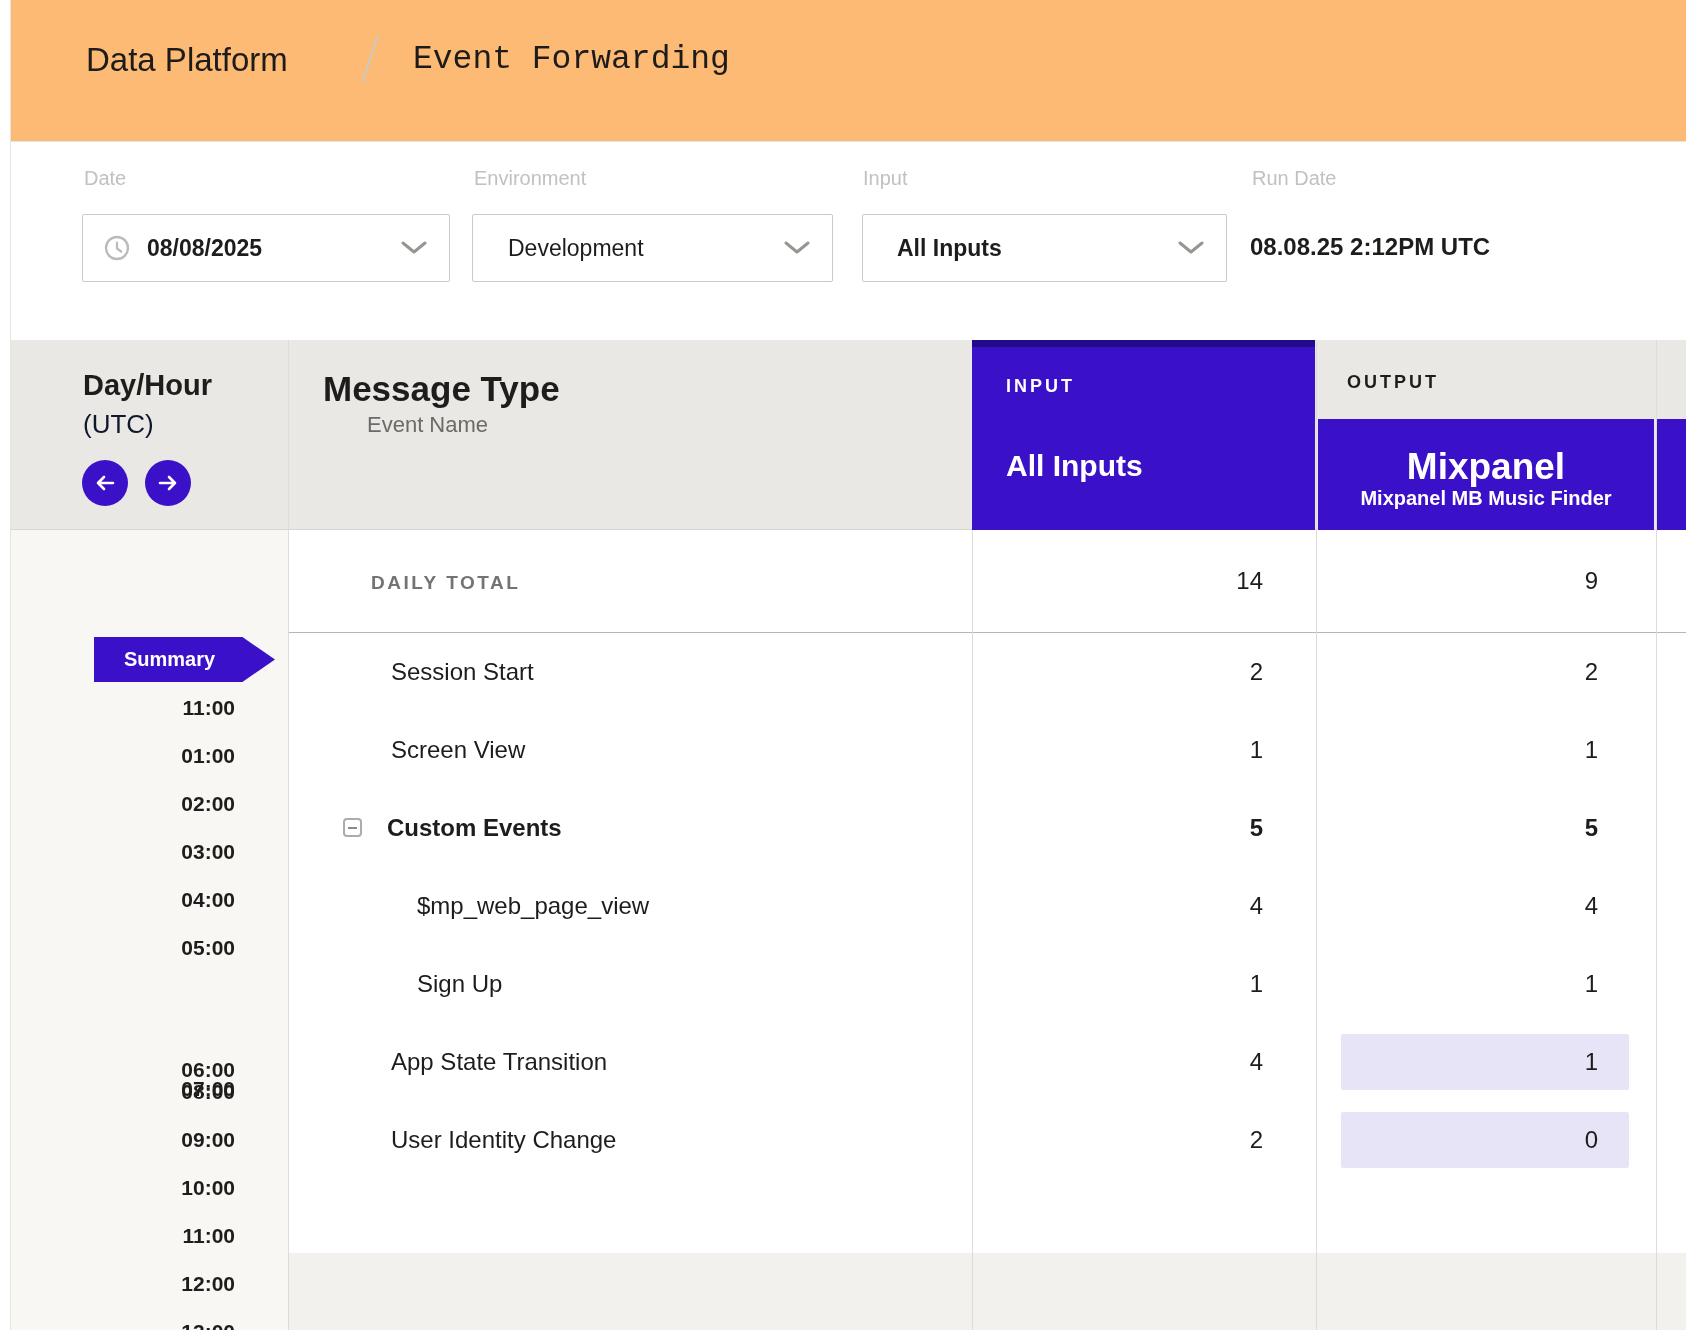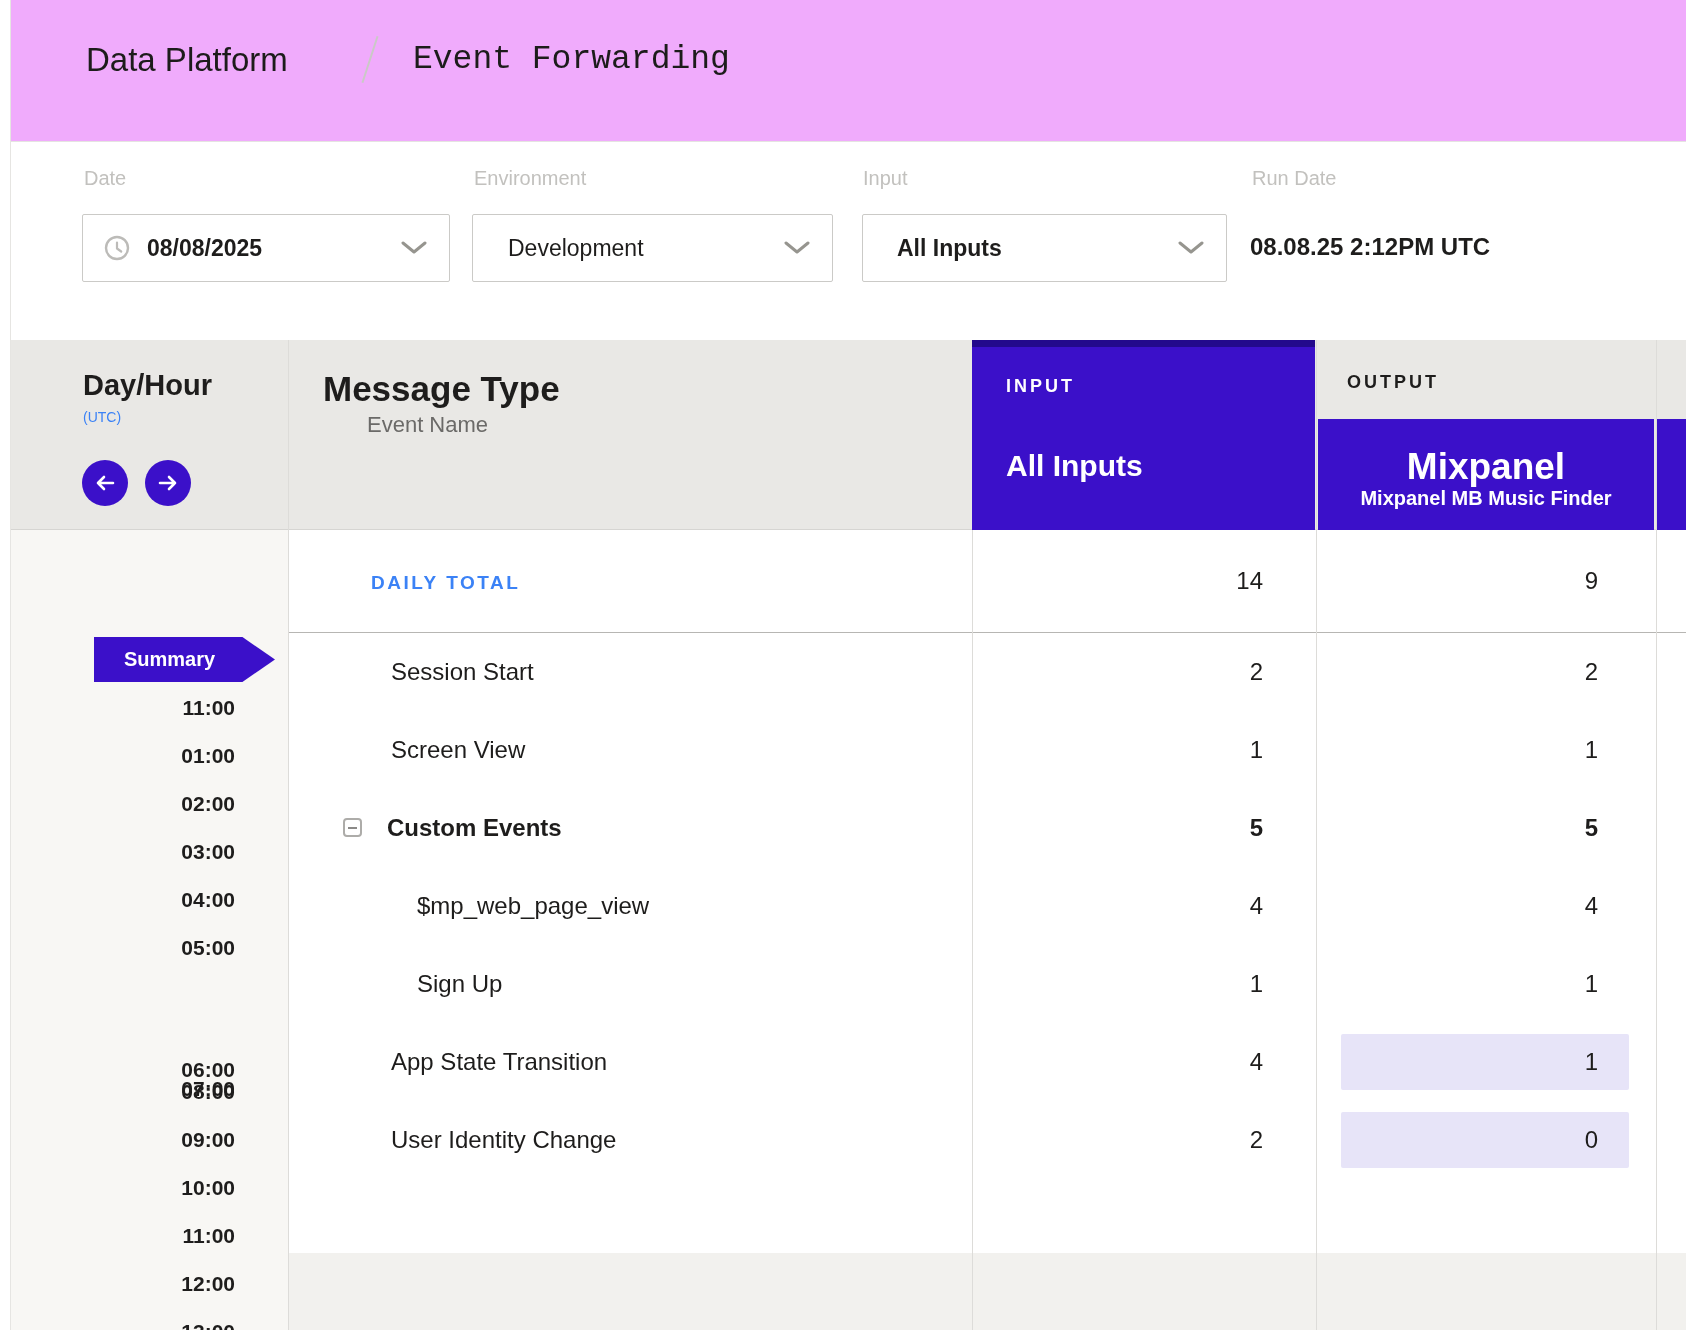--- a/index.html
+++ b/index.html
@@ -8,54 +8,54 @@
     --bl:#dddcd9; --bm:#cfcecb; --sep:#b7b6b3;
     --ink:#1e1d1c; --label:#c2c1be; --sub:#6b6a68;
   }
   html,body{margin:0;padding:0;background:#fff;}
   .page{position:relative;width:1686px;height:1330px;overflow:hidden;background:#fff;
         font-family:"Liberation Sans","DejaVu Sans",sans-serif;color:var(--ink);}
   .abs{position:absolute;}
   
   .gutter{left:10px;top:0;width:1px;height:1330px;background:#e6e5e2;z-index:8;}
   
-  .topbar{left:11px;top:0;width:1675px;height:141px;background:#f0abfc;border-bottom:1px solid #e5e4e1;}
+  .topbar{left:11px;top:0;width:1675px;height:141px;background:#fdba74;border-bottom:1px solid #e5e4e1;}
   .crumb{position:absolute;top:39px;font-size:33px;line-height:42px;font-weight:500;color:#1d1c1b;white-space:nowrap;}
   .crumb.sec{left:75px;}
   .crumb.cur{left:402px;font-family:Liberation Mono, monospace;}
   .crumb-sep{position:absolute;left:358px;top:35px;width:2px;height:49px;background:#cac9c6;transform:rotate(18deg);}
   
   .flabel{top:167px;font-size:20px;color:var(--label);white-space:nowrap;}
   .fbox{top:214px;height:68px;background:#fff;border:1px solid #cbcac7;border-radius:2px;
         box-sizing:border-box;display:flex;align-items:center;padding:0 22px 0 21px;cursor:pointer;}
   .fbox .val{font-size:23px;font-weight:600;color:var(--ink);white-space:nowrap;}
   .fbox .val.med{font-weight:500;padding-left:14px;}
   .fbox .chev{margin-left:auto;display:flex;}
   .clock{margin-right:17px;display:flex;}
   .rundate{left:1250px;top:233px;font-size:24px;font-weight:700;white-space:nowrap;}
   
   .band{left:11px;top:340px;width:1675px;height:190px;background:var(--band);border-bottom:1px solid #d6d5d2;box-sizing:border-box;}
   .colline{width:1px;top:340px;height:990px;background:var(--bl);z-index:3;}
   .dh-title{left:83px;top:369px;font-size:29px;font-weight:700;}
-  .dh-sub{left:83px;top:409px;font-size:14px;color:#3b82f6;}
+  .dh-sub{left:83px;top:409px;font-size:26px;color:#0f172a;}
   .pager{width:46px;height:46px;border-radius:50%;background:var(--purple);top:460px;display:flex;align-items:center;justify-content:center;cursor:pointer;z-index:4;}
   .mt-title{left:323px;top:369px;font-size:35px;font-weight:700;}
   .mt-sub{left:367px;top:412px;font-size:22px;color:var(--sub);}
   .inblock{left:972px;top:340px;width:343px;height:190px;background:var(--purple);z-index:4;}
   .inblock .strip{position:absolute;left:0;top:0;width:100%;height:7px;background:var(--purple-dark);}
   .eyebrow{font-size:18px;font-weight:700;letter-spacing:3px;white-space:nowrap;}
   .inblock .eyebrow{position:absolute;left:34px;top:376px;margin:0;color:#fff;top:36px;}
   .inblock .big{position:absolute;left:34px;top:109px;font-size:30px;font-weight:700;color:#fff;white-space:nowrap;}
   .out-eyebrow{left:1347px;top:372px;color:var(--ink);z-index:2;}
   .mixblock{left:1318px;top:419px;width:336px;height:111px;background:var(--purple);z-index:4;color:#fff;text-align:center;}
   .mixblock .t{position:absolute;left:0;width:100%;top:27px;font-size:37px;font-weight:700;}
   .mixblock .s{position:absolute;left:0;width:100%;top:68px;font-size:20px;font-weight:600;}
   .cutblock{left:1657px;top:419px;width:29px;height:111px;background:var(--purple);z-index:4;}
   
-  .dt-label{left:371px;top:572px;font-size:19px;font-weight:600;letter-spacing:2.5px;color:#3b82f6;white-space:nowrap;}
+  .dt-label{left:371px;top:572px;font-size:19px;font-weight:600;letter-spacing:2.5px;color:#737373;white-space:nowrap;}
   .dt-sep{left:289px;top:632px;width:1397px;height:1px;background:var(--sep);z-index:2;}
   .numcell{font-size:24px;text-align:right;box-sizing:border-box;white-space:nowrap;}
   .dt-in{left:972px;top:530px;width:344px;height:102px;line-height:102px;padding-right:53px;}
   .dt-out{left:1318px;top:530px;width:338px;height:102px;line-height:102px;padding-right:58px;}
   
   .row{position:absolute;left:0;width:1686px;height:78px;}
   .row .nm{position:absolute;top:0;height:78px;line-height:78px;font-size:24px;white-space:nowrap;}
   .row .nm.i0{left:391px;}
   .row .nm.i1{left:417px;}
   .row .nm.b{font-weight:700;left:387px;}

